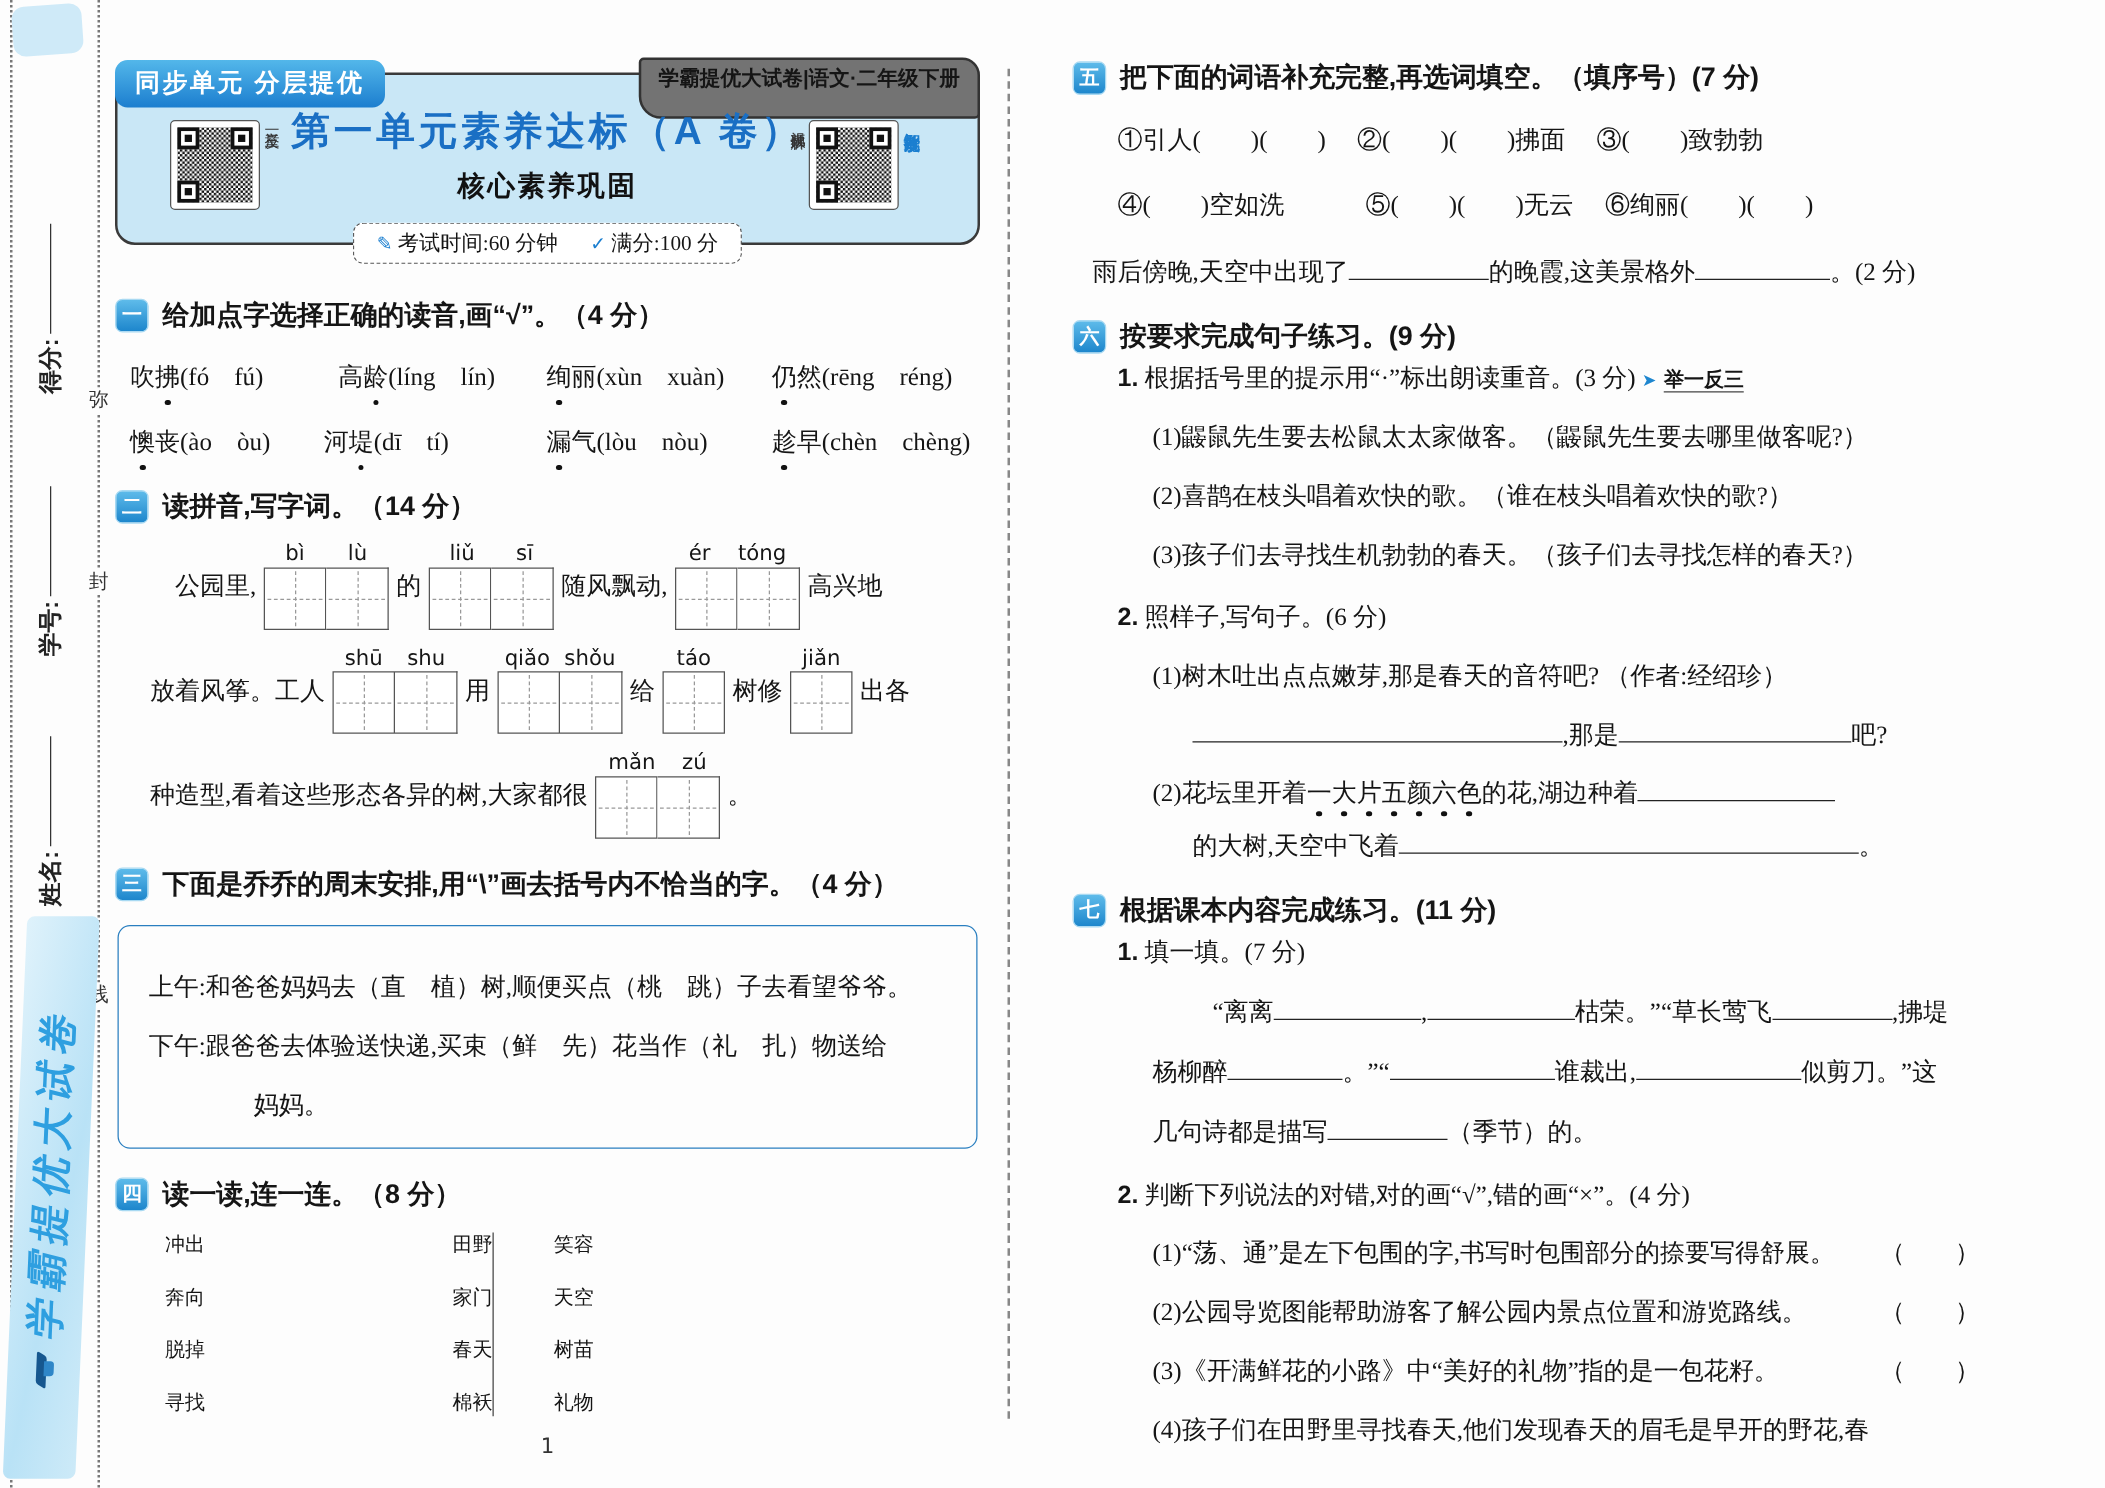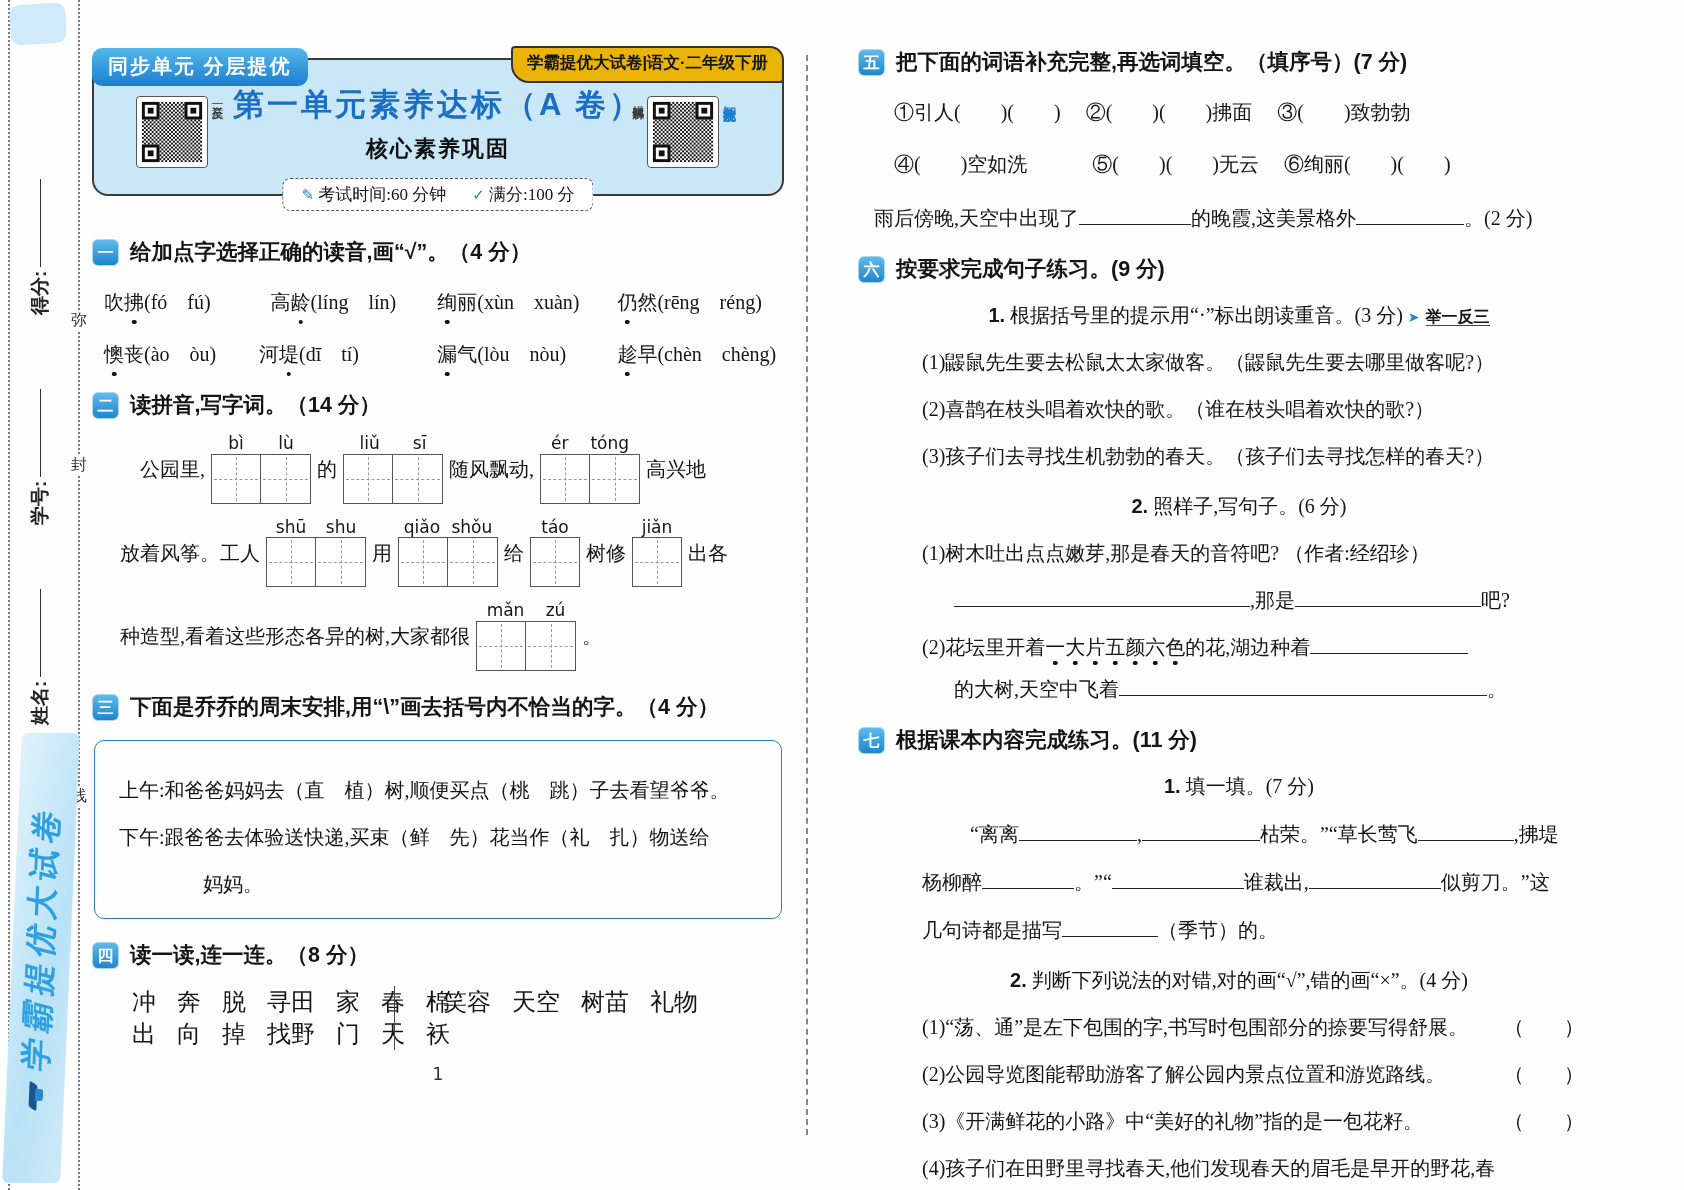--- a/index.html
+++ b/index.html
@@ -40,22 +40,22 @@
   .page-right { left:858px; width:726px; }
   .page-divider { position:absolute; left:806px; top:55px; height:1080px; border-left:2px dashed #888; }
   .pagenum { text-align:center; font-size:17px; color:#333; margin-top:14px;
     font-family:"DejaVu Sans", sans-serif; }
   
   .header { position:relative; background:#c9e7f6; border:2px solid #3a3a3a; border-radius:16px;
     height:138px; margin-top:10px; }
   .corner-tab { position:absolute; left:-2px; top:-12px; padding:5px 16px 6px;
     background:linear-gradient(#53b7ea,#1c7ecf); color:#fff; border-radius:10px;
     font-family:"Liberation Sans", sans-serif; font-weight:bold; font-size:20px; letter-spacing:2px; }
-  .series-tab { position:absolute; right:-2px; top:-14px; padding:4px 14px 7px;
-    background:#eab308; border:2px solid #333; border-radius:4px 14px 4px 18px;
+  .series-tab { position:absolute; right:-2px; top:-14px; padding:4px 14px 19px;
+    background:#737373; border:2px solid #333; border-radius:4px 14px 4px 18px;
     font-family:"Liberation Sans", sans-serif; font-weight:bold; font-size:16.5px; }
   .header-center { position:absolute; left:0; right:0; top:24px; text-align:center; }
   .header-title { color:#1a6fc4; font-family:"Liberation Sans", sans-serif; font-weight:bold;
     font-size:31px; letter-spacing:3px; }
   .header-sub { margin-top:8px; font-family:"Liberation Sans", sans-serif; font-weight:bold;
     font-size:22px; letter-spacing:2px; color:#111; }
   .time-pill { position:absolute; left:50%; bottom:-17px; transform:translateX(-50%);
     background:#fff; border:1.8px dashed #555; border-radius:8px; padding:4px 18px;
     font-size:17px; display:flex; gap:26px; align-items:center; white-space:nowrap; }
   .pill-ic { color:#1b7fd0; font-size:15px; }
@@ -94,23 +94,23 @@
   .hz::before { content:""; position:absolute; left:2px; right:2px; top:50%; border-top:1.3px dashed #999; }
   .hz::after  { content:""; position:absolute; top:2px; bottom:2px; left:50%; border-left:1.3px dashed #999; }
   
   .s3-box { border:1.6px solid #2a7fc0; border-radius:10px; padding:26px 24px 10px;
     margin:18px 2px 0 2px; line-height:2.35; font-size:20px; }
   .s3-box .indent { padding-left:84px; }
   
   .s4-grid { display:flex; margin-top:16px; }
   .s4-left { display:flex; width:302px; padding-left:40px; justify-content:space-between; }
   .s4-right { display:flex; flex:1; border-left:1.6px solid #444; padding-left:48px; justify-content:space-between; padding-right:38px; }
-  .s4-col { display:flex; flex-direction:row; gap:21px; font-size:24px; }
-  
-  .qline { margin:16px 0 0 36px;text-align:center; }
+  .s4-col { display:flex; flex-direction:column; gap:21px; font-size:16px; }
+  
+  .qline { margin:4px 0 0 36px; }
   .qline-num { font-family:"Liberation Sans", sans-serif; font-weight:bold; }
   .sub-item { margin:17px 0 0 64px; }
   .tag { font-family:"Liberation Sans", sans-serif; font-weight:bold; font-size:16px;
     border-bottom:1.6px solid #444; margin-left:6px; }
   .tag-arrow { color:#1e86cf; font-size:14px; }
   .judge-item { display:flex; justify-content:space-between; margin:17px 0 0 64px; }
   .poem-line { margin:18px 0 0 64px; }
   .poem-line.first { margin-left:112px; }
 </style>
 </head>

